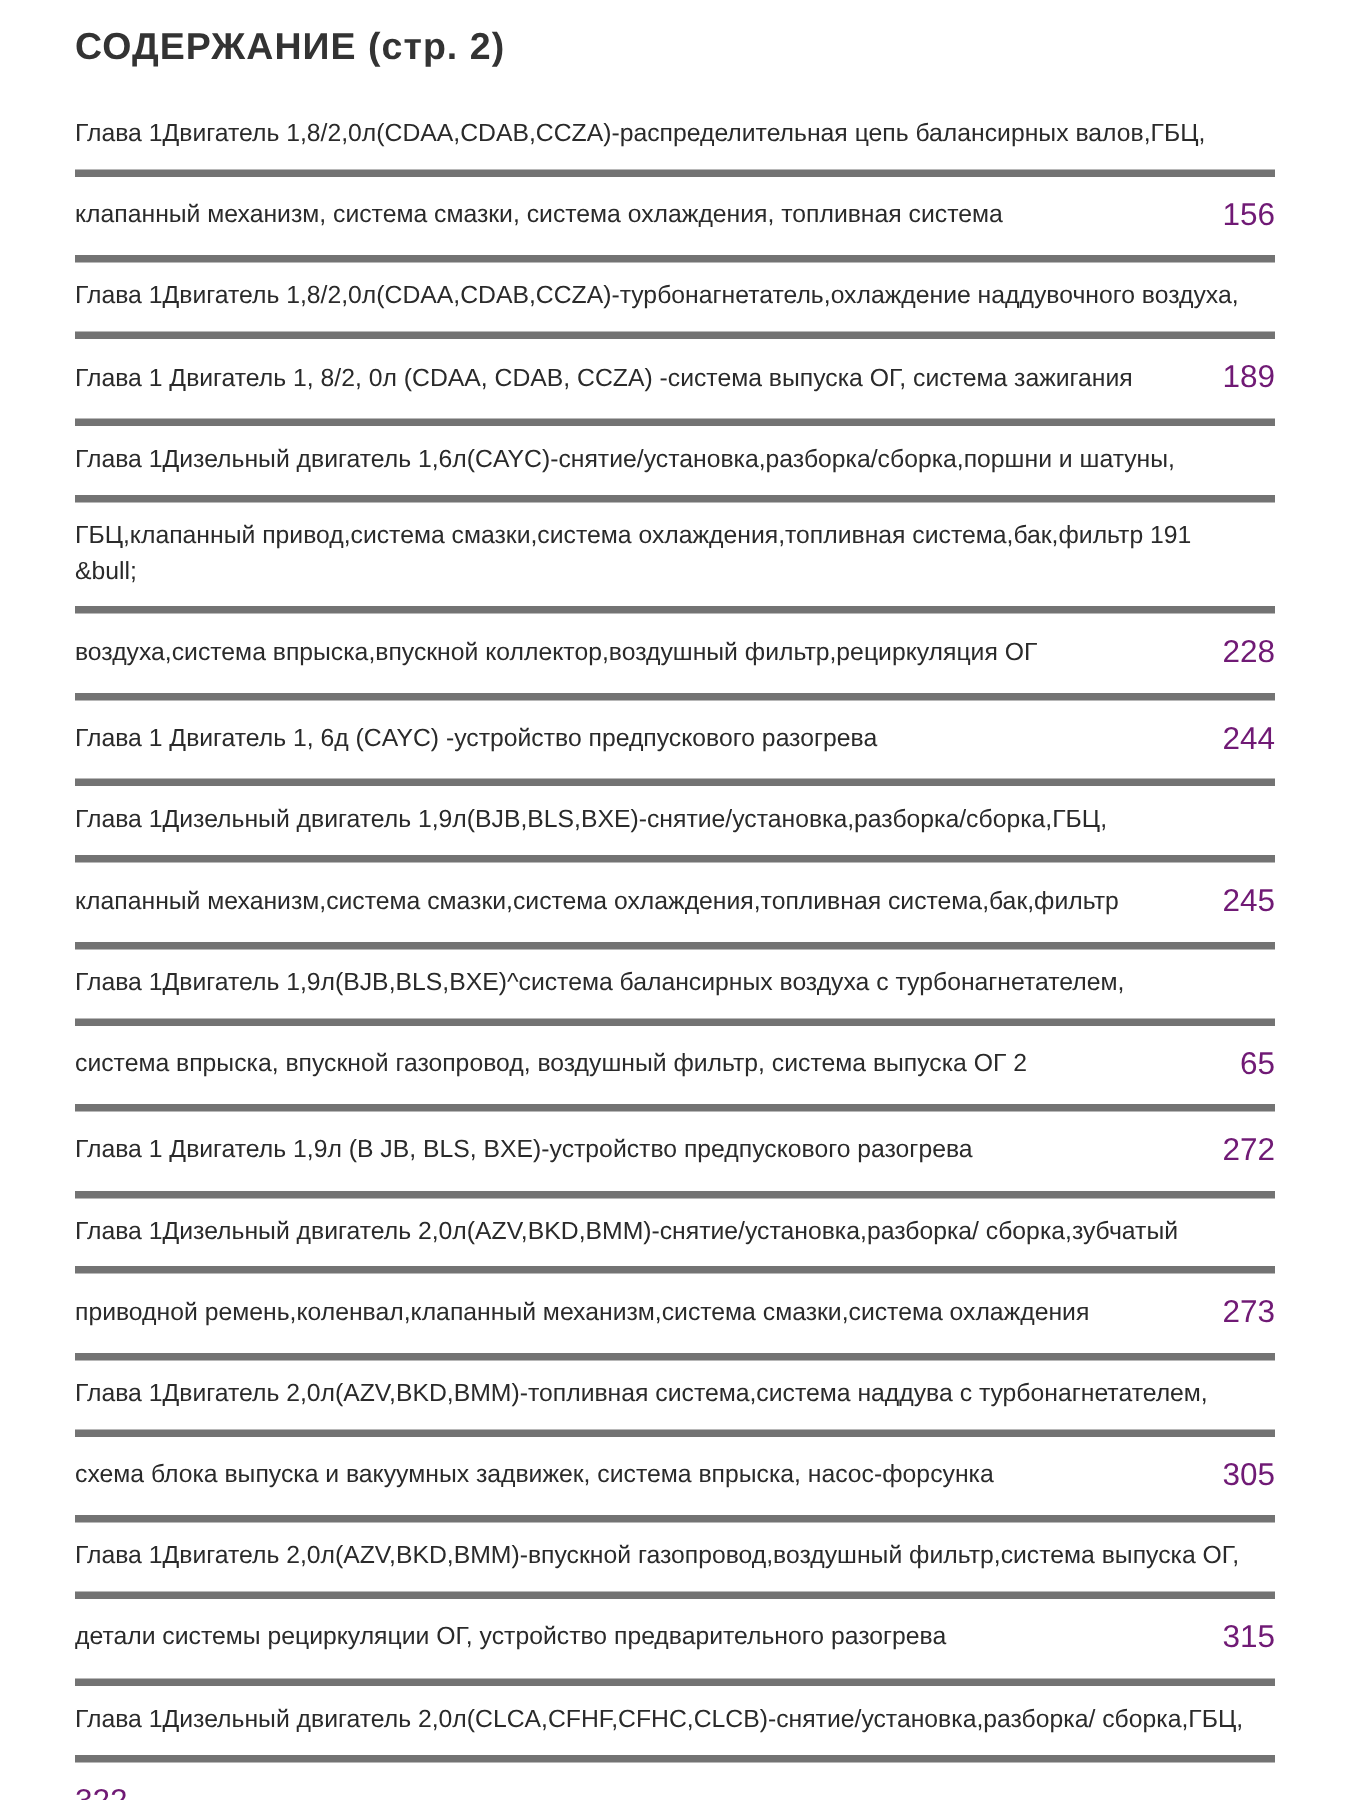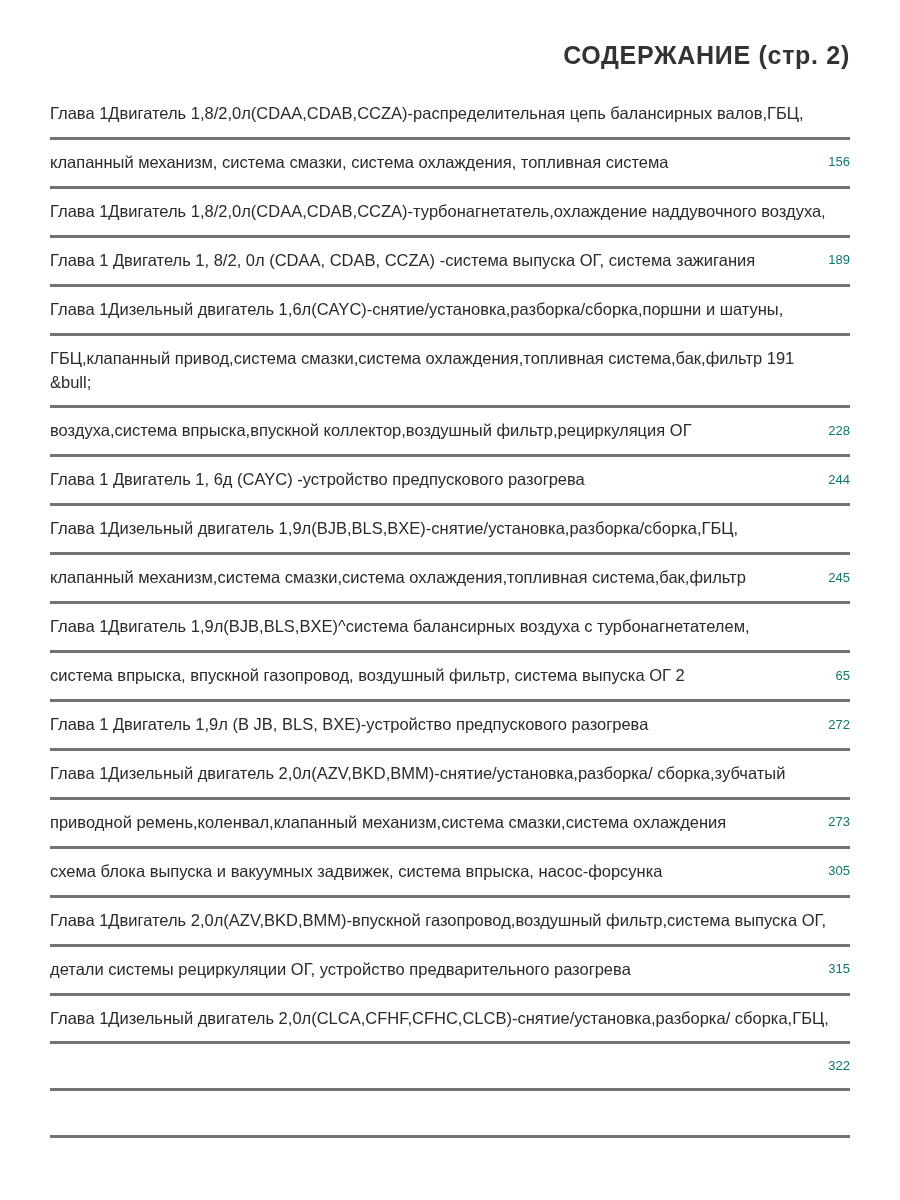--- a/index.html
+++ b/index.html
@@ -19,64 +19,64 @@
 
   .page {
     width: 900px;
     height: 1200px;
     box-sizing: border-box;
     padding: 0 50px;
     overflow: hidden;
   }
 
   .doc-title {
-    text-align: right;
+    text-align: left;
     font-size: 25px;
     font-weight: bold;
     color: #333333;
     letter-spacing: 0.7px;
     margin: 0;
-    padding-top: 40px;
+    padding-top: 16px;
     padding-bottom: 30px;
     line-height: 1.2;
   }
 
   .toc {
     width: 100%;
   }
 
   .toc-row {
     display: flex;
     align-items: center;
-    justify-content: flex-end;
+    justify-content: flex-start;
     gap: 14px;
-    border-bottom: 3px solid #737373;
+    border-bottom: 5px solid #737373;
     padding: 11px 0 11px 0;
     min-height: 22px;
   }
 
   .toc-row:first-child {
     padding-top: 2px;
   }
 
   .toc-text {
     flex: 1 1 auto;
     font-size: 16.5px;
     line-height: 1.45;
     color: #2a2a2a;
     word-break: break-word;
   }
 
   .toc-page {
     flex: 0 0 auto;
     min-width: 34px;
     text-align: right;
-    font-size: 13px;
+    font-size: 21px;
     line-height: 1.45;
-    color: #0f766e;
+    color: #701a75;
     white-space: nowrap;
   }
 
   .toc-page.is-empty {
     min-width: 0;
   }
 </style>
 </head>
 <body>
 
@@ -139,20 +139,24 @@
       </div>
       <div class="toc-row">
         <div class="toc-text">Глава 1Дизельный двигатель 2,0л(AZV,BKD,BMM)-снятие/установка,разборка/ сборка,зубчатый</div>
         <div class="toc-page is-empty"></div>
       </div>
       <div class="toc-row">
         <div class="toc-text">приводной ремень,коленвал,клапанный механизм,система смазки,система охлаждения</div>
         <div class="toc-page">273</div>
       </div>
       <div class="toc-row">
+        <div class="toc-text">Глава 1Двигатель 2,0л(AZV,BKD,BMM)-топливная система,система наддува с турбонагнетателем,</div>
+        <div class="toc-page is-empty"></div>
+      </div>
+      <div class="toc-row">
         <div class="toc-text">схема блока выпуска и вакуумных задвижек, система впрыска, насос-форсунка</div>
         <div class="toc-page">305</div>
       </div>
       <div class="toc-row">
         <div class="toc-text">Глава 1Двигатель 2,0л(AZV,BKD,BMM)-впускной газопровод,воздушный фильтр,система выпуска ОГ,</div>
         <div class="toc-page is-empty"></div>
       </div>
       <div class="toc-row">
         <div class="toc-text">детали системы рециркуляции ОГ, устройство предварительного разогрева</div>
         <div class="toc-page">315</div>

